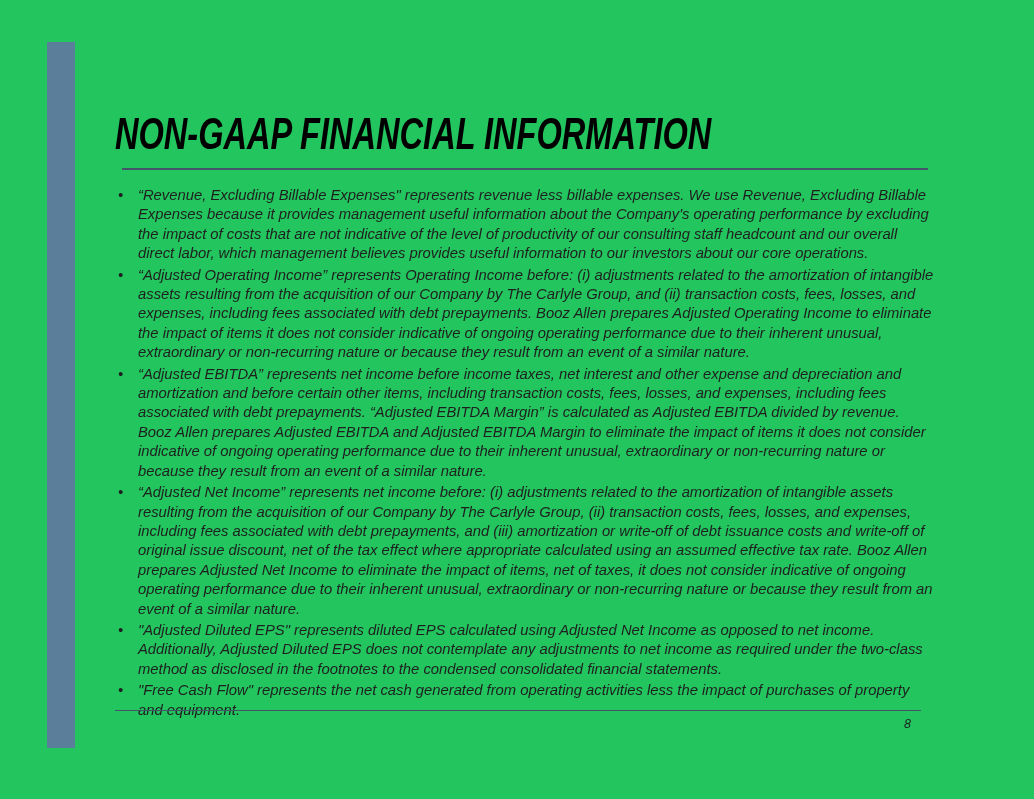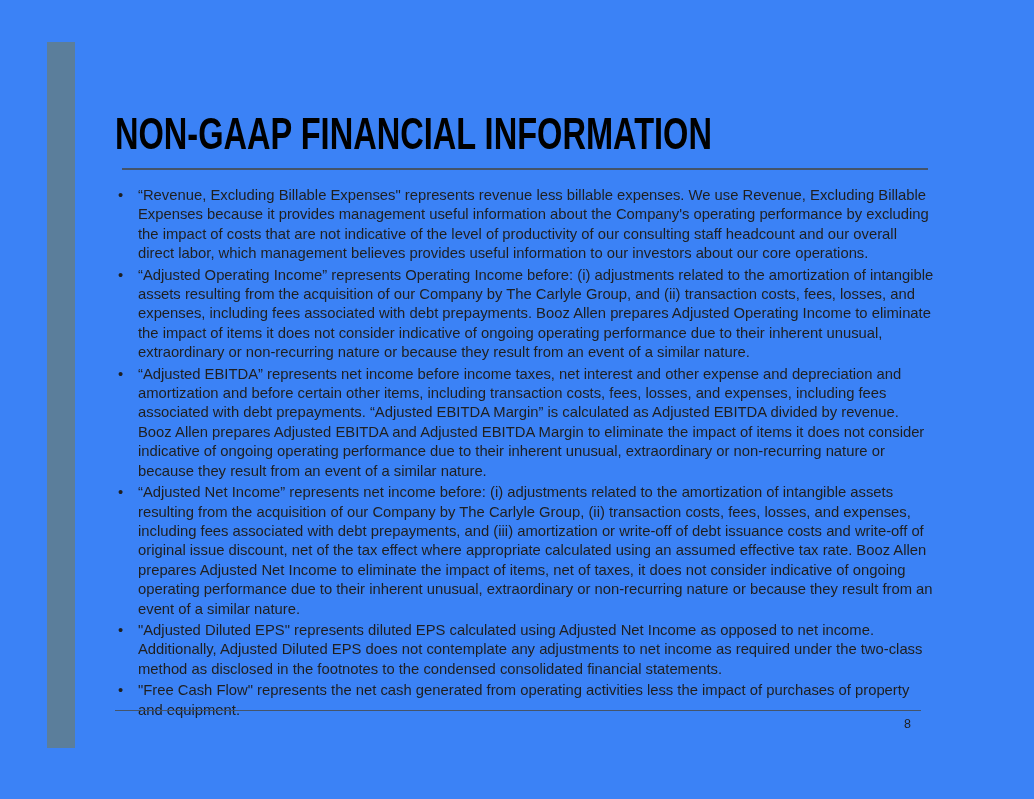--- a/index.html
+++ b/index.html
@@ -14,21 +14,22 @@
     height: 799px;
     background: #ffffff;
     font-family: "Liberation Sans", sans-serif;
     color: var(--text-color);
     position: relative;
     overflow: hidden;
   }
   .slide {
     position: absolute;
     inset: 0;
-    background: #3b82f6;
+    background: #22c55e;
+    font-style: italic;
   }
   .accent-bar {
     position: absolute;
     left: 47px;
     top: 42px;
     width: 28px;
     height: 706px;
     background: var(--accent-bar);
   }
   .content {

